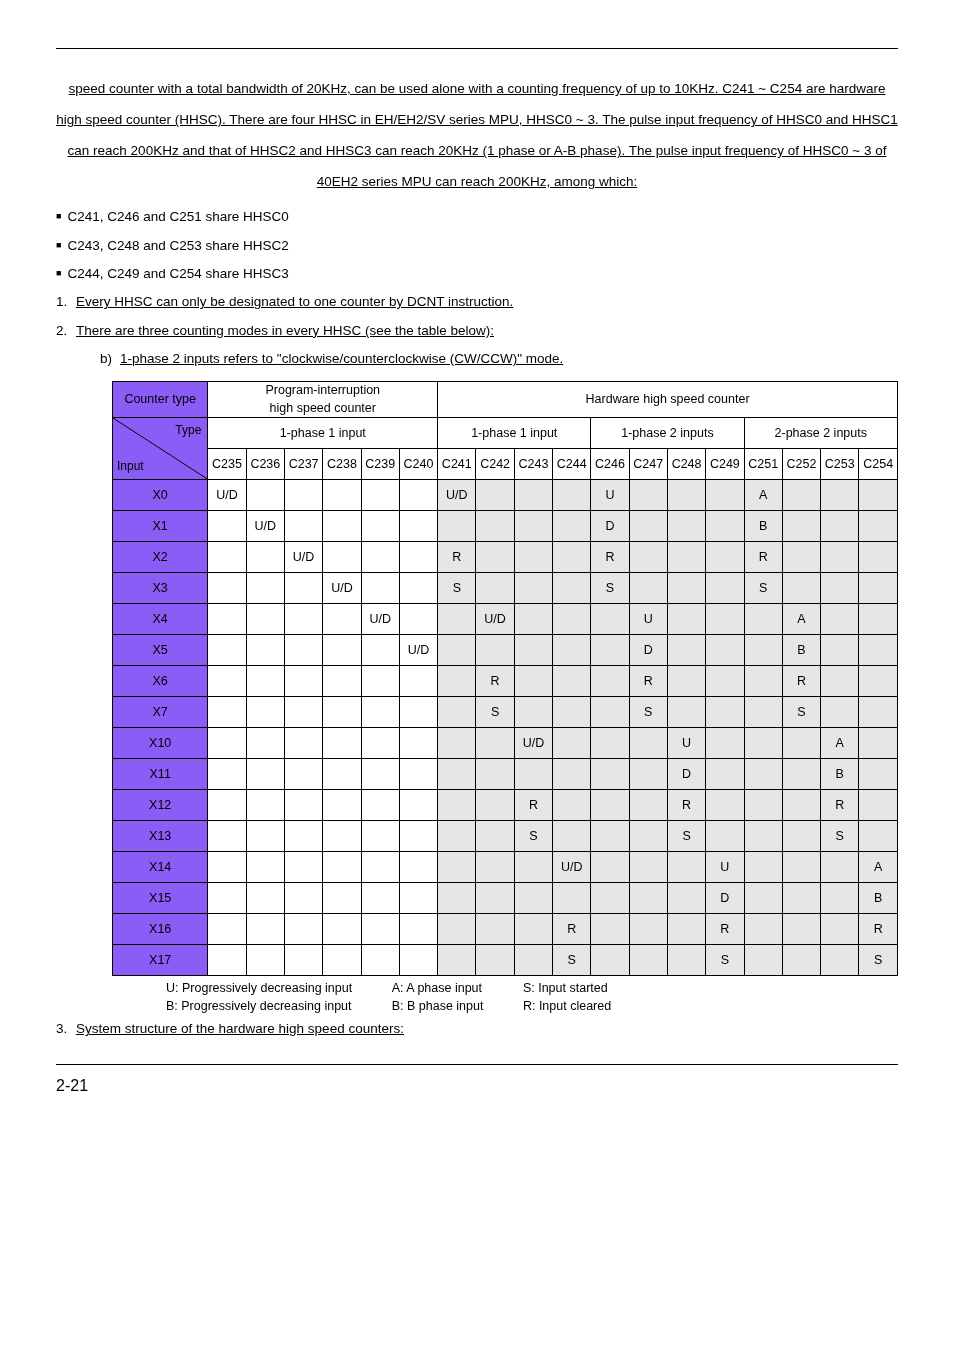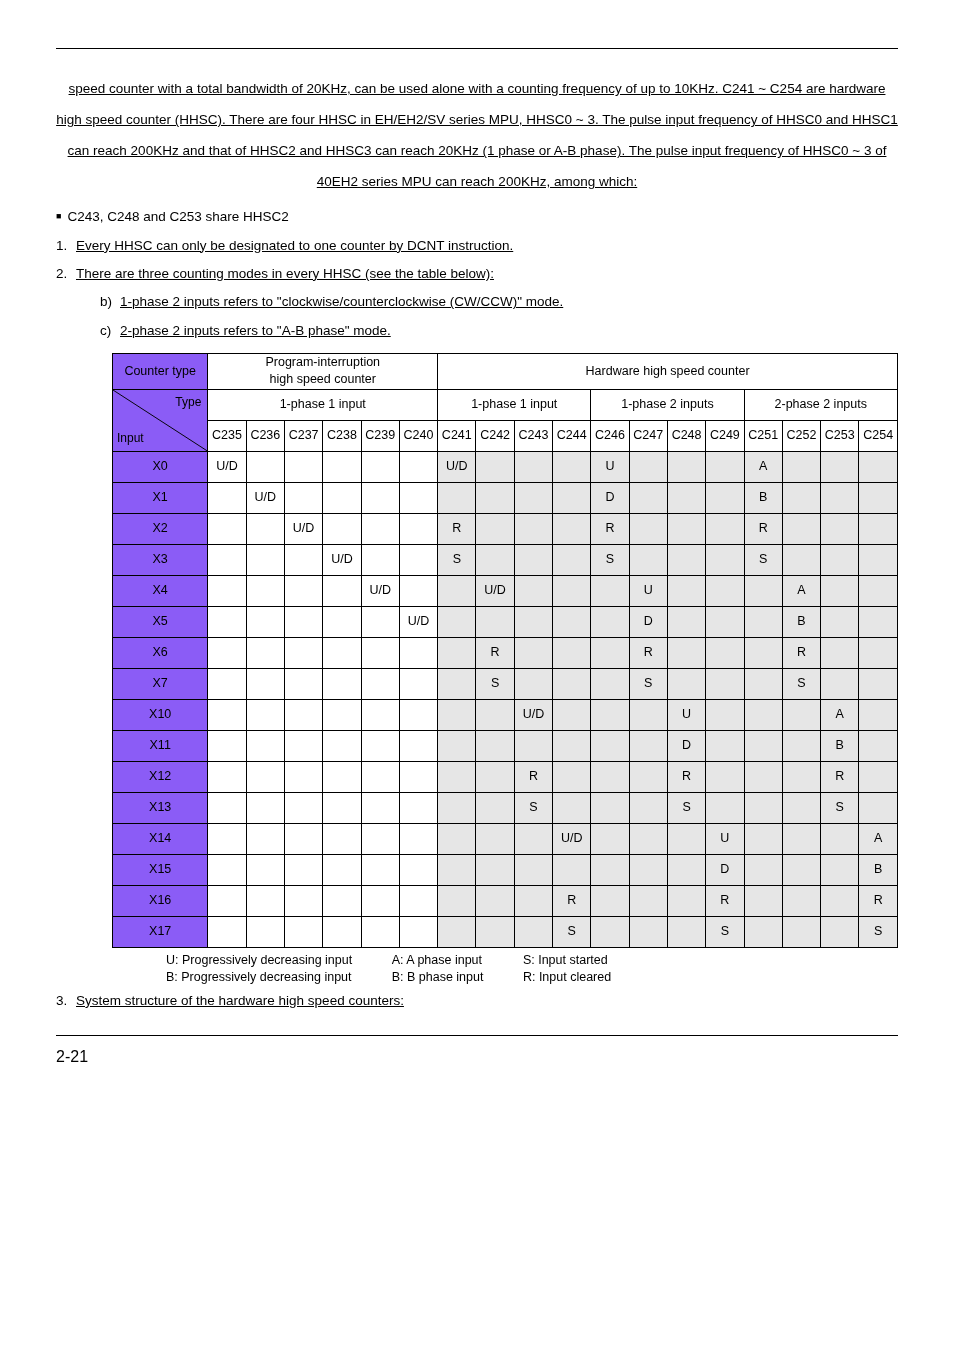--- a/index.html
+++ b/index.html
@@ -64,29 +64,30 @@
   .page-num { font-size: 16px; margin-top: 6px; }
 </style>
 </head>
 <body>
 
 <hr class="top-rule">
 
 <div class="paragraph">speed counter with a total bandwidth of 20KHz, can be used alone with a counting frequency of up to 10KHz. C241 ~ C254 are hardware high speed counter (HHSC). There are four HHSC in EH/EH2/SV series MPU, HHSC0 ~ 3. The pulse input frequency of HHSC0 and HHSC1 can reach 200KHz and that of HHSC2 and HHSC3 can reach 20KHz (1 phase or A-B phase). The pulse input frequency of HHSC0 ~ 3 of 40EH2 series MPU can reach 200KHz, among which:</div>
 
 <ul class="bullet-list">
+  <li>C241, C246 and C251 share HHSC0</li>
   <li>C243, C248 and C253 share HHSC2</li>
+  <li>C244, C249 and C254 share HHSC3</li>
 </ul>
 
 <ol class="num-list">
   <li><span class="num">1.</span><span>Every HHSC can only be designated to one counter by DCNT instruction.</span></li>
   <li><span class="num">2.</span><span>There are three counting modes in every HHSC (see the table below):</span>
     <ol class="sub-list">
       <li><span class="num">b)</span><span>1-phase 2 inputs refers to "clockwise/counterclockwise (CW/CCW)" mode.</span></li>
-      <li><span class="num">c)</span><span>2-phase 2 inputs refers to "A-B phase" mode.</span></li>
     </ol>
   </li>
 </ol>
 
 <table class="ct">
   <tbody>
       <tr>
     <th class="rowlabel">Counter type</th>
     <th colspan="6" style="white-space:pre-line">Program-interruption
 high speed counter</th>

